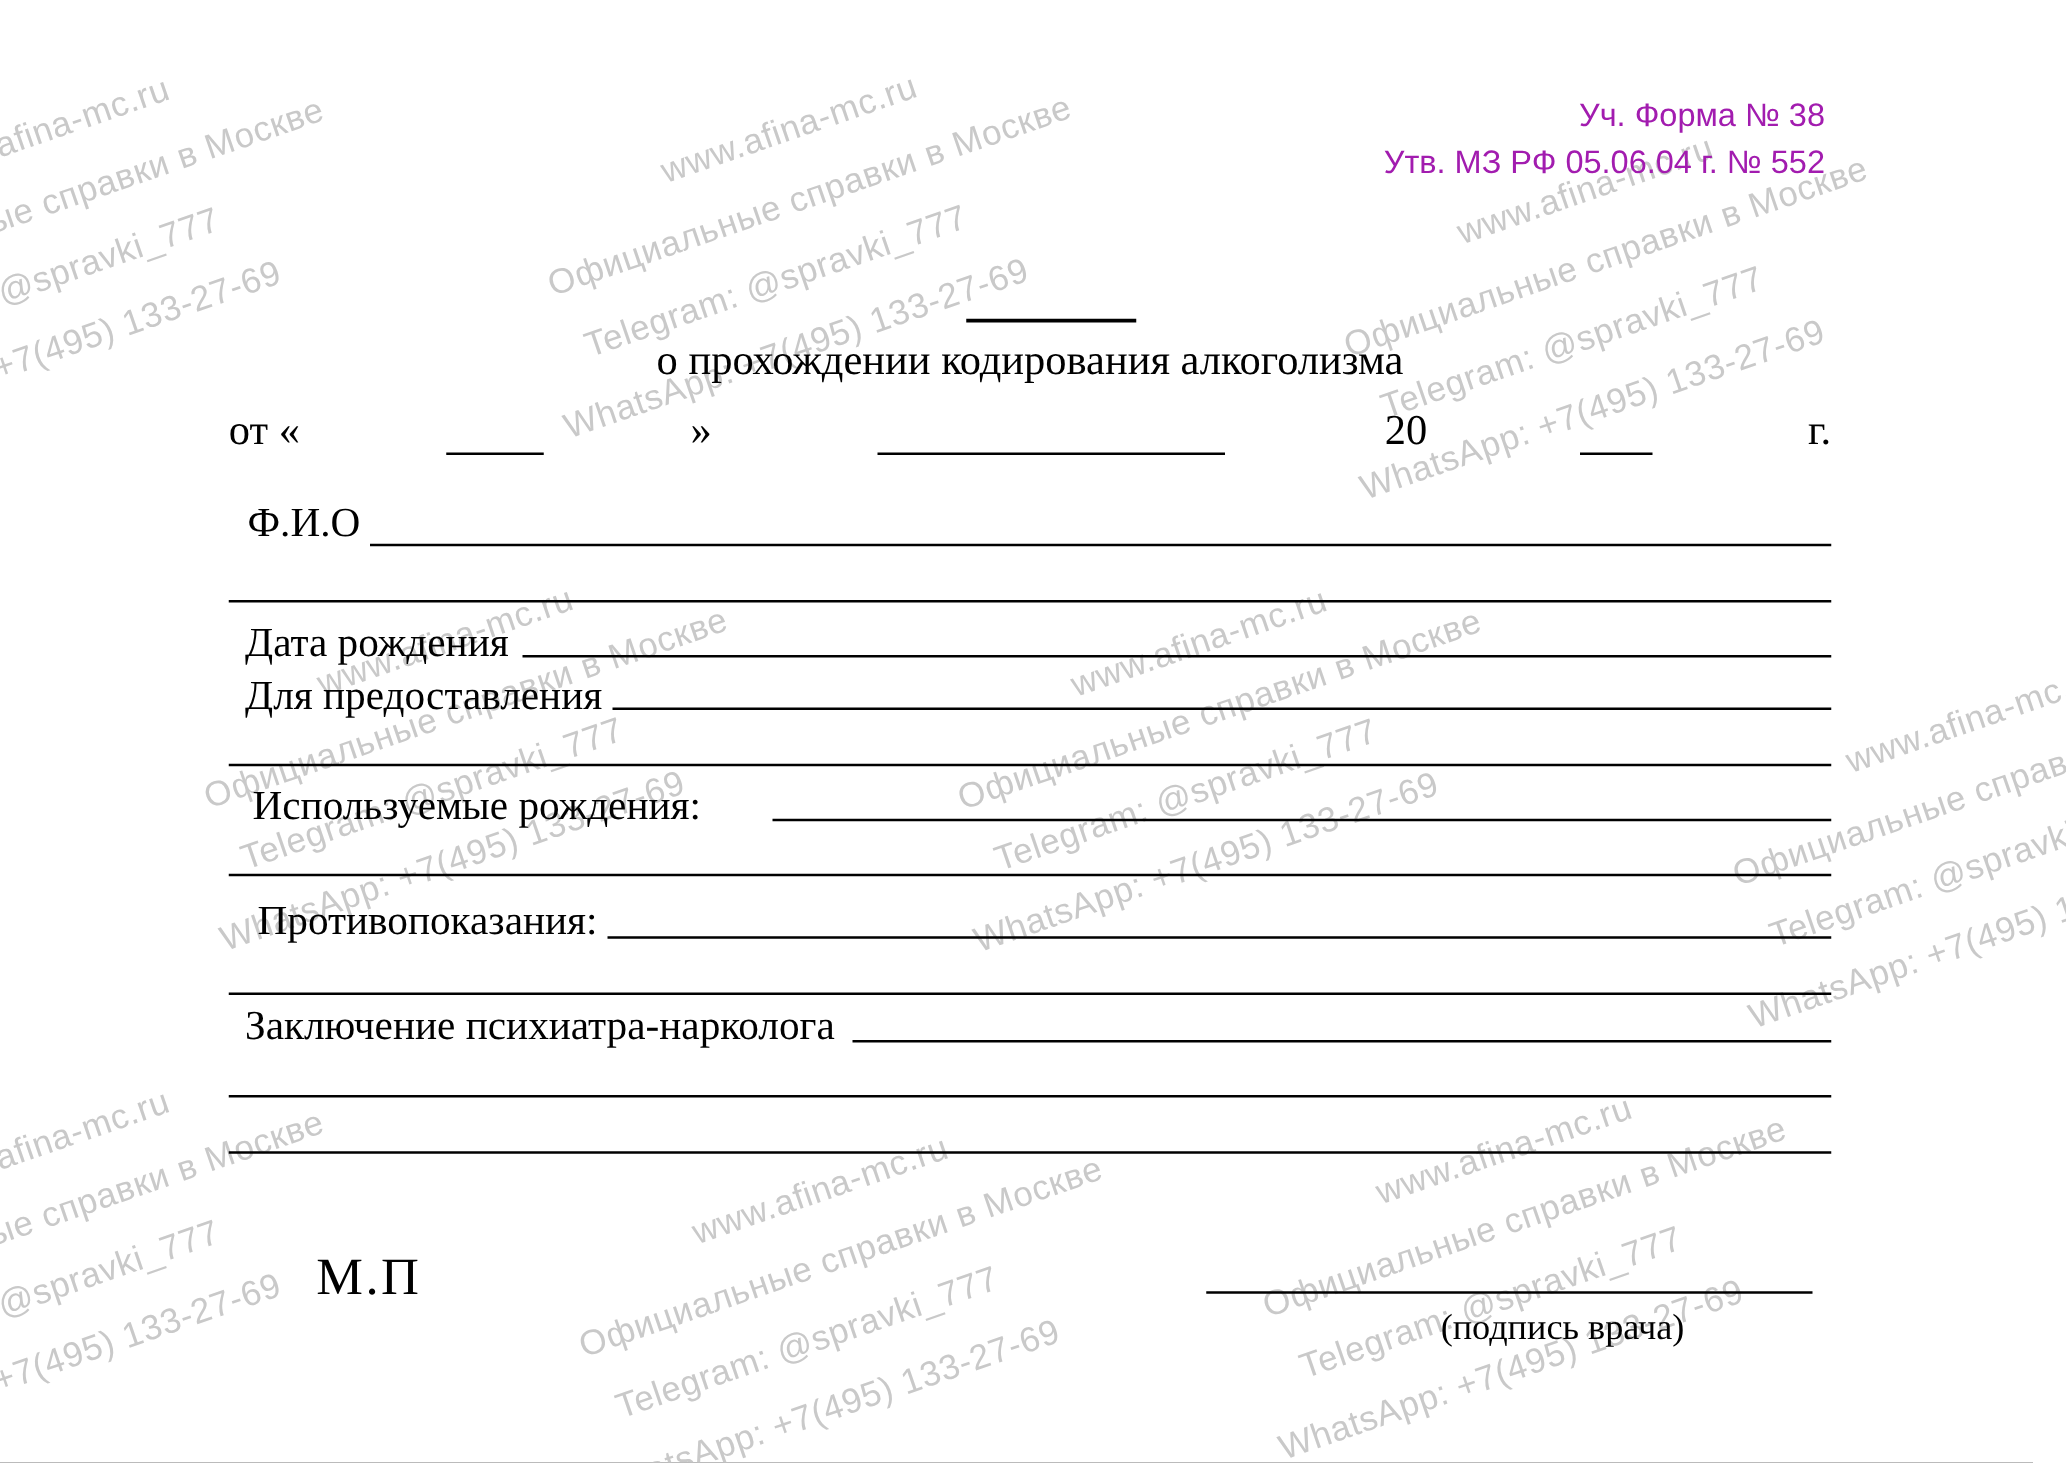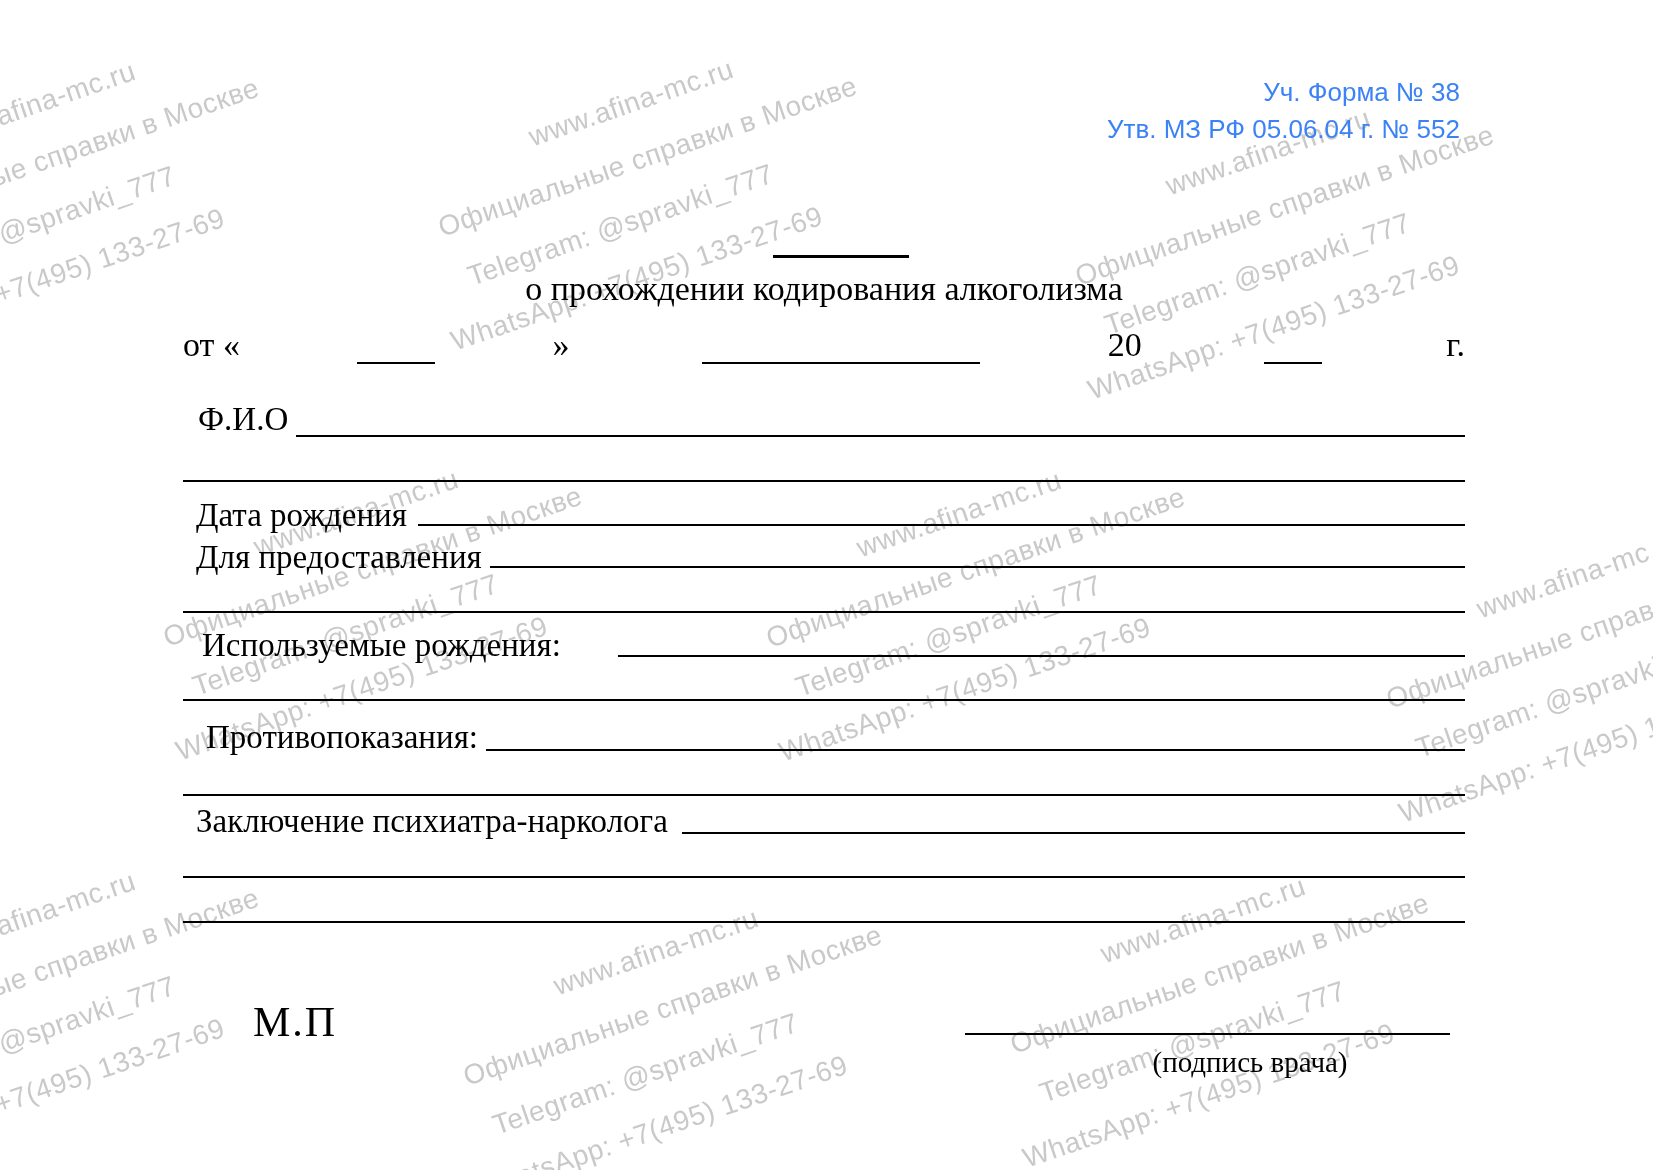--- a/index.html
+++ b/index.html
@@ -18,21 +18,21 @@
     user-select:none; pointer-events:none;
   }
   .wm > div { height:56px; line-height:56px; }
   .wm .l1 { margin-left:115px; }
   .wm .l3 { margin-left:12px; }
   .wm .l4 { margin-left:-25px; }
   
   .hdr {
     position:absolute; top:74px; right:193px; text-align:right;
     font-family:"Liberation Sans","DejaVu Sans",sans-serif;
-    font-size:26px; line-height:37px; color:#3b82f6;
+    font-size:26px; line-height:37px; color:#a21caf;
   }
   
   .title-row {
     position:absolute; left:183px; top:218px; width:1282px; height:40px;
     display:flex; justify-content:center; align-items:flex-end; gap:26px;
     padding-left:34px; box-sizing:border-box;
   }
   .title-text { font-size:42px; line-height:1; letter-spacing:1px; }
   .num-blank { width:136px; height:32px; border-bottom:3px solid #000; }
   .subtitle {

